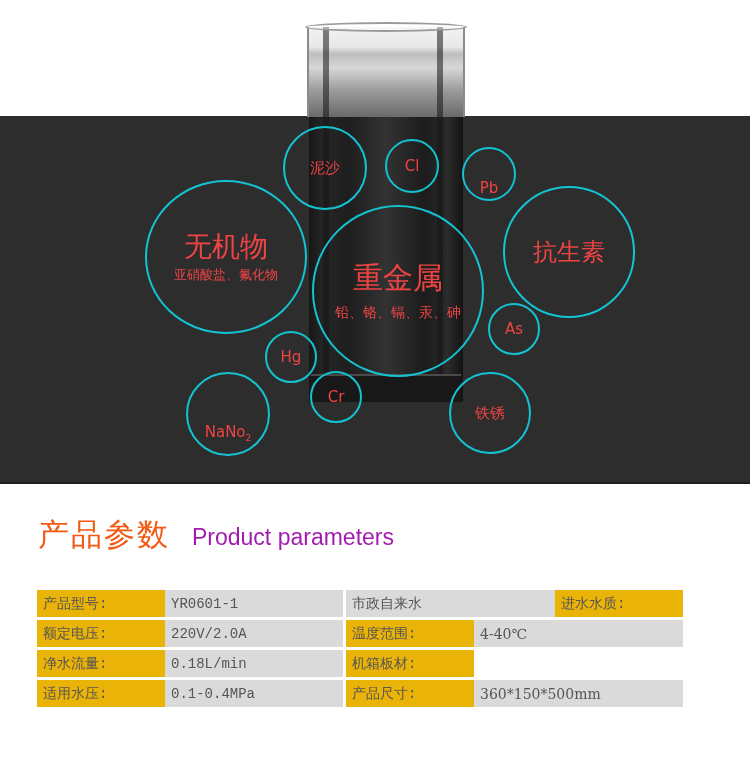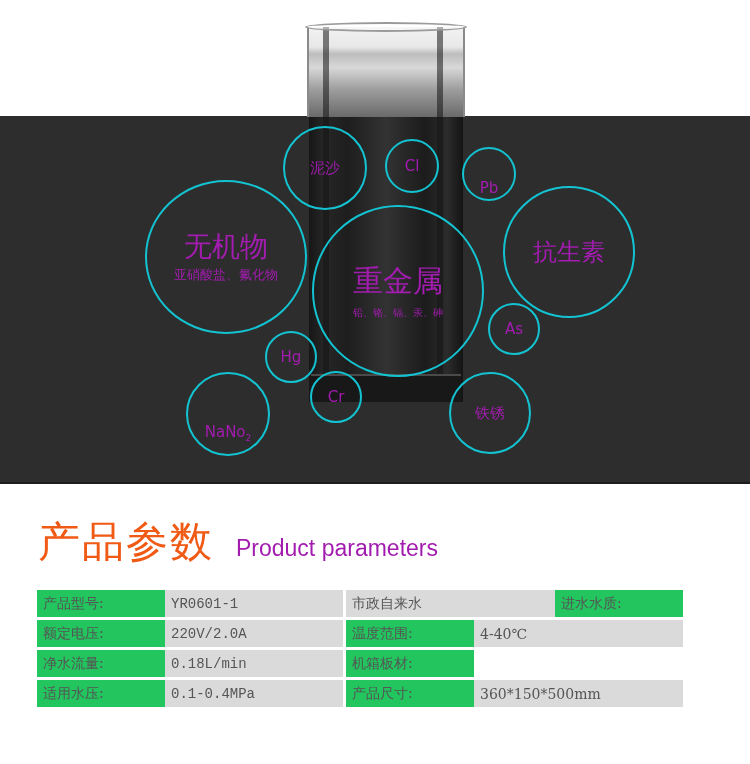--- a/index.html
+++ b/index.html
@@ -14,36 +14,36 @@
   .glass .rim { position: absolute; left: 0; top: 0; width: 162px; height: 10px; border: 2px solid #9a9a9a; border-radius: 50% / 50%; background: rgba(255,255,255,0.4); }
   .glass .body-upper { position: absolute; left: 2px; top: 5px; width: 158px; height: 90px;
       background: linear-gradient(180deg, #f2f2f2 0%, #e8e8e8 22%, #bdbdbd 30%, #d8d8d8 45%, #9c9c9c 70%, #6a6a6a 100%);
       border-left: 2px solid #8a8a8a; border-right: 2px solid #8a8a8a; }
   .glass .body-lower { position: absolute; left: 4px; top: 95px; width: 154px; height: 285px;
       background: linear-gradient(90deg, #141414 0%, #262626 10%, #1c1c1c 25%, #333 50%, #1a1a1a 75%, #2b2b2b 90%, #111 100%);
       opacity: 0.9; }
   .glass .stripe { position: absolute; top: 5px; width: 6px; height: 375px; background: rgba(20,20,20,0.55); }
   .glass .base { position: absolute; left: 6px; top: 352px; width: 150px; height: 28px; border-top: 2px solid #4a4a4a; background: #181818; }
 
-  .bubble { position: absolute; border: 2px solid #14c3d1; border-radius: 50%; color: #a21caf;
+  .bubble { position: absolute; border: 2px solid #14c3d1; border-radius: 50%; color: #ef4444;
             display: flex; flex-direction: column; align-items: center; justify-content: center; text-align: center; }
   .bubble .main { font-family: "DejaVu Sans", sans-serif; white-space: nowrap; line-height: 1.1; }
   .bubble .sub { font-family: "DejaVu Sans", sans-serif; white-space: nowrap; line-height: 1.2; margin-top: 4px; }
   .bubble sub { font-size: 9px; vertical-align: -4px; }
 
   
   .section-title { position: absolute; left: 38px; top: 514px; display: flex; align-items: baseline; }
-  .section-title .cn { color: #f05a14; font-size: 42px; letter-spacing: 2px; font-family: "DejaVu Sans", sans-serif; font-weight: normal; }
+  .section-title .cn { color: #f05a14; font-size: 31px; letter-spacing: 2px; font-family: "DejaVu Sans", sans-serif; font-weight: normal; }
   .section-title .en { color: #a21caf; font-size: 23px; margin-left: 22px; font-family: "Liberation Sans", sans-serif; }
 
   
   .params { position: absolute; left: 37px; top: 590px; width: 680px; }
   .params .row { display: flex; height: 27px; margin-bottom: 3px; }
   .params .cell { display: flex; align-items: center; height: 27px; font-family: "DejaVu Serif", serif; font-size: 14px; color: #555555; padding-left: 6px; white-space: nowrap; }
-  .params .label { background: #22c55e; }
+  .params .label { background: #eab308; font-family: Liberation Mono, monospace; }
   .params .value { background: #dadada; }
   .params .l1 { width: 128px; }
   .params .v1 { width: 178px; font-family: Liberation Mono, monospace; }
   .params .gap { width: 3px; background: #ffffff; }
   .params .l2 { width: 128px; }
   .params .v2 { width: 209px; }
 </style>
 </head>
 <body>
 
@@ -71,21 +71,21 @@
 <div class="bubble" style="left:385px; top:139px; width:54px; height:54px;">
   <div class="main" style="font-size:15px;">Cl</div>
 </div>
 
 <div class="bubble" style="left:462px; top:147px; width:54px; height:54px;">
   <div class="main" style="font-size:15px;margin-top:29px;">Pb</div>
 </div>
 
 <div class="bubble" style="left:312px; top:205px; width:172px; height:172px;">
   <div class="main" style="font-size:30px;">重金属</div>
-  <div class="sub" style="font-size:10px; margin-top:10px;">铅、铬、镉、汞、砷</div>
+  <div class="sub" style="font-size:14px; margin-top:10px;">铅、铬、镉、汞、砷</div>
 </div>
 
 <div class="bubble" style="left:503px; top:186px; width:132px; height:132px;">
   <div class="main" style="font-size:24px;">抗生素</div>
 </div>
 
 <div class="bubble" style="left:488px; top:303px; width:52px; height:52px;">
   <div class="main" style="font-size:15px;">As</div>
 </div>
 

